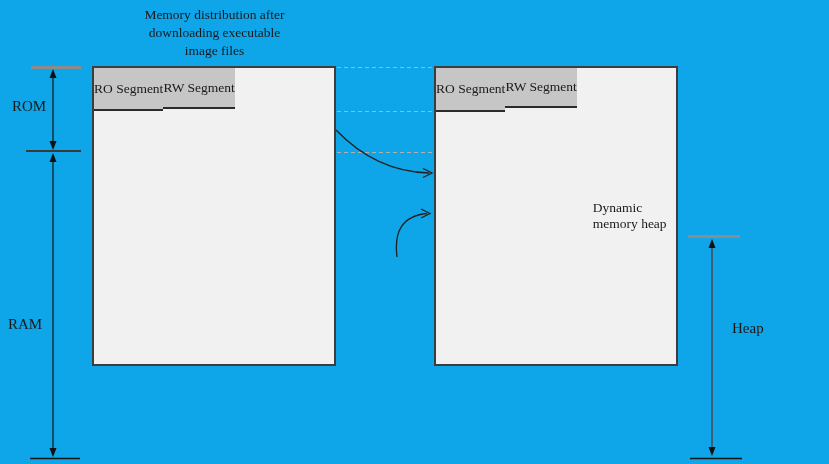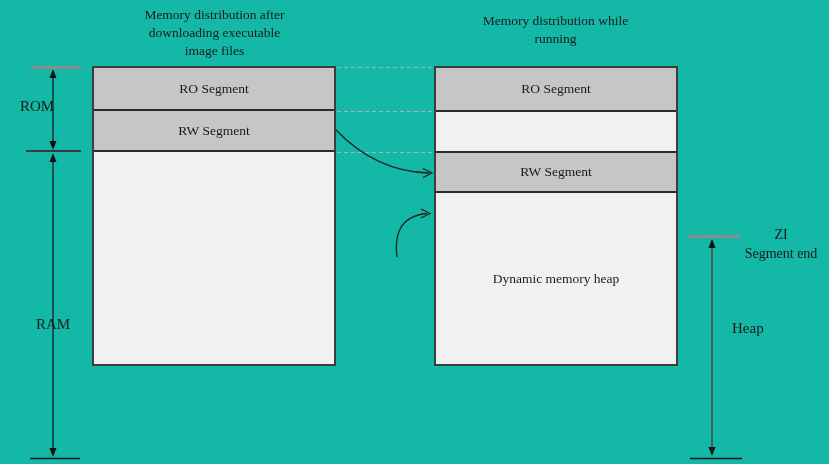--- a/index.html
+++ b/index.html
@@ -10,78 +10,77 @@
     --tick-gray:#8c8c8c;
     --tick-dark:#151515;
     --dotted:#b0b0b0;
     --ink:#1a1a1a;
   }
   *{margin:0;padding:0;box-sizing:border-box;}
   html,body{background:#fff;}
   .canvas{
     position:relative;
     width:829px;height:464px;
-    background:#14b8a6;
+    background:#0ea5e9;
     font-family:"Liberation Serif","DejaVu Serif",serif;
     color:var(--ink);
     overflow:hidden;
   }
   .title{
     position:absolute;
     text-align:center;
     font-size:13.5px;
     line-height:18px;
     white-space:pre-line;
   }
   .title.left{left:93px;top:6px;width:243px;}
   .title.right{left:434px;top:12px;width:243px;}
   .membox{
     position:absolute;
     top:66px;
     width:244px;height:300px;
     border:2px solid var(--box-border);
     background:var(--seg-light);
-    display:flex;flex-direction:column;
+    display:flex;flex-direction:row;
   }
   .membox.left{left:92px;}
   .membox.right{left:434px;}
   .seg{
     display:flex;align-items:center;justify-content:center;
     font-size:13.5px;
     border-bottom:2px solid var(--divider);
   }
   .seg.dark{background:var(--seg-dark);}
   .seg.light{background:var(--seg-light);}
   .heap{
     flex:1;
     background:var(--seg-light);
     display:flex;align-items:center;justify-content:center;
     font-size:13.5px;
     border-bottom:none;
+    margin-left:16px;
   }
   .side-label{
     position:absolute;
     font-size:15px;
     white-space:pre-line;
   }
   .overlay{
     position:absolute;left:0;top:0;width:829px;height:464px;
     pointer-events:none;
   }
 </style>
 </head>
 <body>
 
 <div class="canvas">
 
   <div class="title left">Memory distribution after
 downloading executable
 image files</div>
-  <div class="title right">Memory distribution while
-running</div>
 
   <div class="membox left">
     <div class="seg dark" style="height:43px;">
       <span>RO Segment</span>
     </div>
     <div class="seg dark" style="height:41px;">
       <span>RW Segment</span>
     </div>
     <div class="heap"></div>
   </div>
@@ -92,24 +91,22 @@
     </div>
     <div class="seg light" style="height:41px;"></div>
     <div class="seg dark" style="height:40px;">
       <span>RW Segment</span>
     </div>
     <div class="heap">
       <span>Dynamic memory heap</span>
     </div>
   </div>
 
-  <div class="side-label" style="left:20px;top:98px;">ROM</div>
-  <div class="side-label" style="left:8px;top:316px;margin-left:28px;">RAM</div>
-  <div class="side-label" style="left:735px;top:225px;width:92px;text-align:center;font-size:14px;line-height:19px;">ZI
-Segment end</div>
+  <div class="side-label" style="left:12px;top:98px;">ROM</div>
+  <div class="side-label" style="left:8px;top:316px;">RAM</div>
   <div class="side-label" style="left:732px;top:320px;">Heap</div>
 
   <svg class="overlay" width="829" height="464" viewBox="0 0 829 464">
 
     <line x1="31" y1="67.5" x2="81" y2="67.5" style="stroke:var(--tick-gray);stroke-width:3;"></line>
     <line x1="26" y1="151" x2="81" y2="151" style="stroke:#3a3a3a;stroke-width:2;"></line>
     <line x1="30" y1="458.5" x2="80" y2="458.5" style="stroke:var(--tick-dark);stroke-width:1.5;"></line>
 
     <line x1="53" y1="76" x2="53" y2="143" style="stroke:#1c1c1c;stroke-width:1.3;"></line>
     <polygon points="53,69 49.5,78 56.5,78" fill="#111"></polygon>

